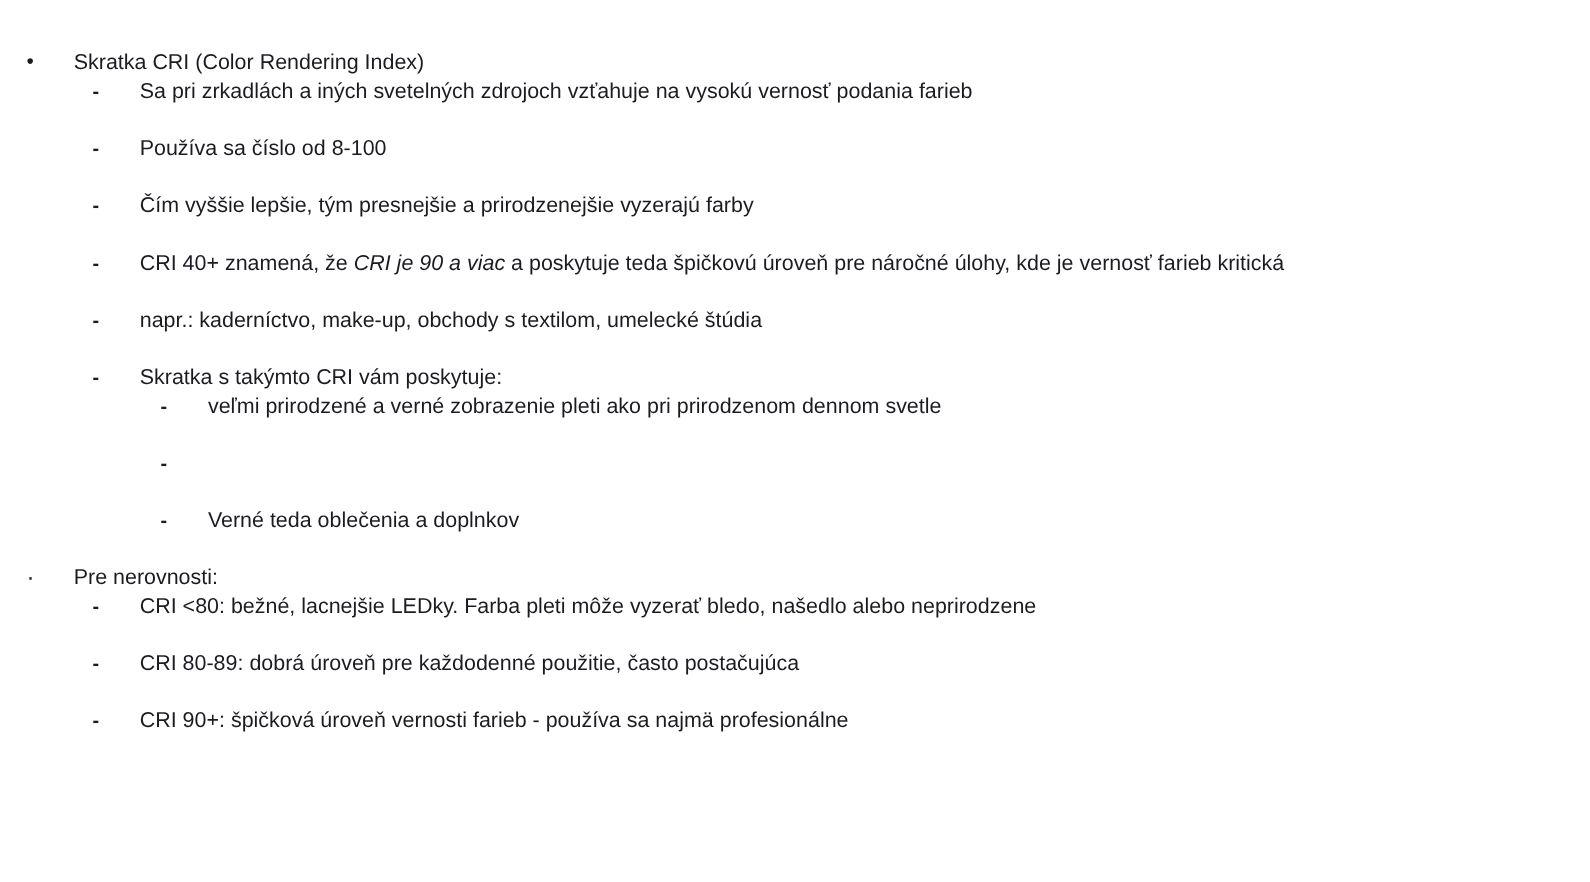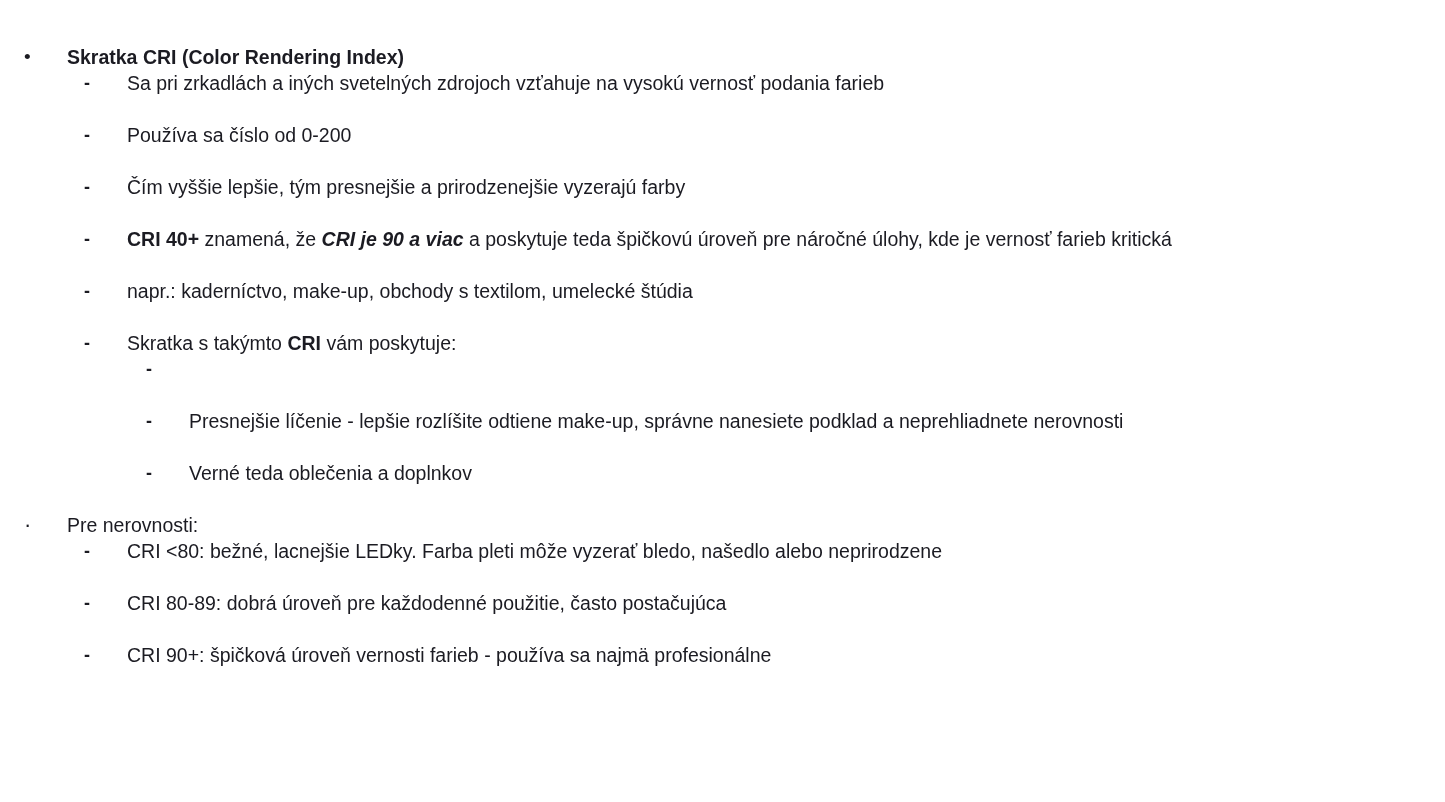--- a/index.html
+++ b/index.html
@@ -34,21 +34,21 @@
   .line.level-2 .bullet { width: 43px; }
   .line.level-3 { padding-left: 146px; }
   .line.level-3 .bullet { width: 43px; }
   .bullet {
     flex: 0 0 auto;
     display: inline-block;
   }
   .bullet.dot { font-size: 19px; }
   .bullet.small-dot { font-size: 22px; }
   .bullet.dash { font-weight: 700; font-size: 18px; }
-  .seg-bold { font-weight: 700; }
+  .seg-bold { font-weight: 400; }
   .seg-italic { font-style: italic; }
   .spacer { height: 26px; }
   .text { flex: 1 1 auto; }
 </style>
 </head>
 <body>
 
 <div class="page">
   <div id="lines-container">
   <div class="line level-1">
@@ -56,21 +56,21 @@
     <span class="text"><span class="seg-bold">Skratka CRI (Color Rendering Index)</span></span>
   </div>
 
   <div class="line level-2">
     <span class="bullet dash">-</span>
     <span class="text"><span>Sa pri zrkadlách a iných svetelných zdrojoch vzťahuje na vysokú vernosť podania farieb</span></span>
   </div>
 <div class="spacer"></div>
   <div class="line level-2">
     <span class="bullet dash">-</span>
-    <span class="text"><span>Používa sa číslo od 0-200</span></span>
+    <span class="text"><span>Používa sa číslo od 8-100</span></span>
   </div>
 <div class="spacer"></div>
   <div class="line level-2">
     <span class="bullet dash">-</span>
     <span class="text"><span>Čím vyššie lepšie, tým presnejšie a prirodzenejšie vyzerajú farby</span></span>
   </div>
 <div class="spacer"></div>
   <div class="line level-2">
     <span class="bullet dash">-</span>
     <span class="text"><span class="seg-bold">CRI 40+</span><span> znamená, že </span><span class="seg-bold seg-italic">CRI je 90 a viac</span><span> a poskytuje teda špičkovú úroveň pre náročné úlohy, kde je vernosť farieb kritická</span></span>
@@ -81,25 +81,25 @@
     <span class="text"><span>napr.: kaderníctvo, make-up, obchody s textilom, umelecké štúdia</span></span>
   </div>
 <div class="spacer"></div>
   <div class="line level-2">
     <span class="bullet dash">-</span>
     <span class="text"><span>Skratka s takýmto </span><span class="seg-bold">CRI</span><span> vám poskytuje:</span></span>
   </div>
 
   <div class="line level-3">
     <span class="bullet dash">-</span>
+    <span class="text"><span>veľmi prirodzené a verné zobrazenie pleti ako pri prirodzenom dennom svetle</span></span>
   </div>
 <div class="spacer"></div>
   <div class="line level-3">
     <span class="bullet dash">-</span>
-    <span class="text"><span>Presnejšie líčenie - lepšie rozlíšite odtiene make-up, správne nanesiete podklad a neprehliadnete nerovnosti</span></span>
   </div>
 <div class="spacer"></div>
   <div class="line level-3">
     <span class="bullet dash">-</span>
     <span class="text"><span>Verné teda oblečenia a doplnkov</span></span>
   </div>
 <div class="spacer"></div>
   <div class="line level-1">
     <span class="bullet small-dot">·</span>
     <span class="text"><span>Pre nerovnosti:</span></span>

